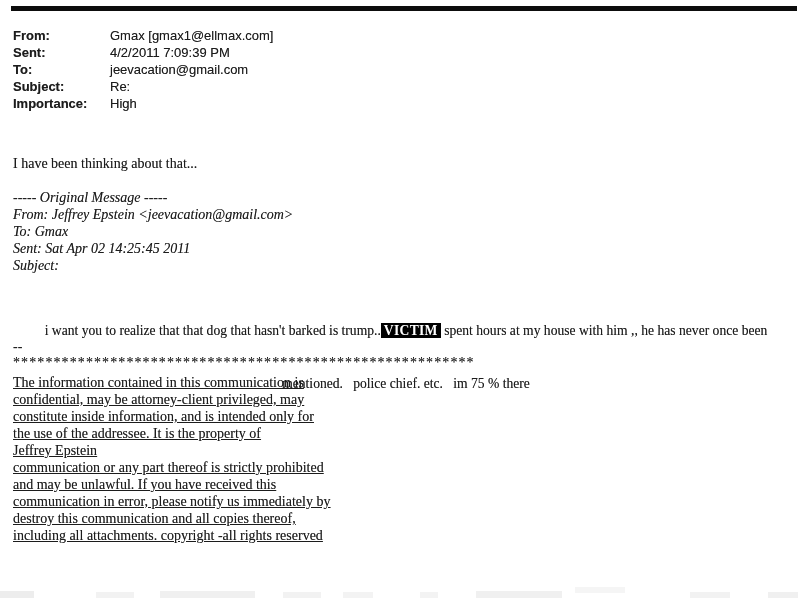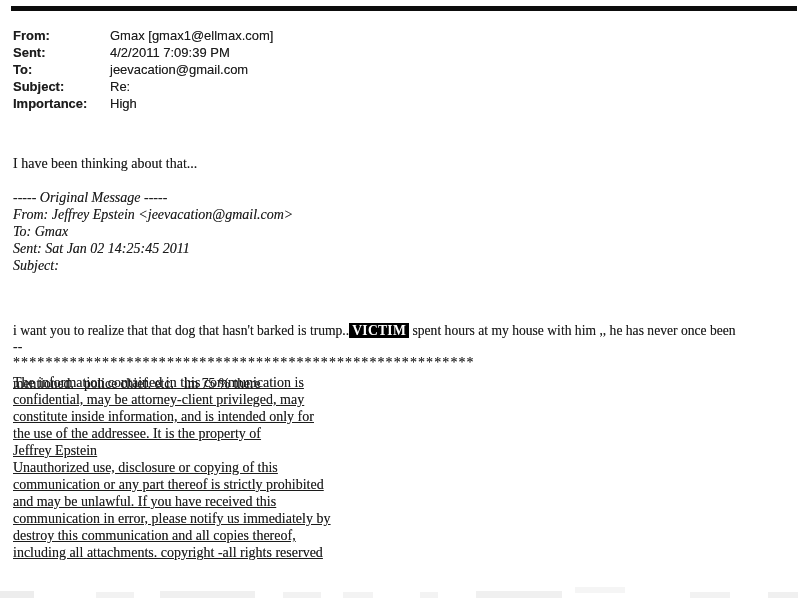--- a/index.html
+++ b/index.html
@@ -36,20 +36,21 @@
 
   .orig-block {
     position: absolute; top: 189px; left: 13px;
     font-size: 14px; line-height: 17px; font-style: italic;
   }
 
   .quote {
     position: absolute; top: 287px; left: 13px; width: 786px;
     font-size: 13.6px; line-height: 17.5px;
     white-space: pre-wrap;
+    text-align: center;
   }
   .redaction {
     background: #000000; color: #ffffff;
     font-weight: bold; padding: 0 3px;
     letter-spacing: 0.3px;
   }
 
   .sig-dashes {
     position: absolute; top: 338px; left: 13px;
     font-size: 14px; line-height: 17px;
@@ -96,40 +97,39 @@
       <span class="hvalue">High</span>
     </div>
   </div>
 
   <div class="body-intro scan">I have been thinking about that...</div>
 
   <div class="orig-block scan">
     <div>----- Original Message -----</div>
     <div>From: Jeffrey Epstein &lt;jeevacation@gmail.com&gt;</div>
     <div>To: Gmax</div>
-    <div>Sent: Sat Jan 02 14:25:45 2011</div>
+    <div>Sent: Sat Apr 02 14:25:45 2011</div>
     <div>Subject:</div>
   </div>
 
   <div class="quote scan">
     <div><span>i want you to realize that that dog that hasn't barked is trump..</span><span class="redaction">VICTIM</span><span> spent hours at my house with him ,, he has never once been</span></div>
     <div>mentioned.   police chief. etc.   im 75 % there</div>
   </div>
 
   <div class="sig-dashes scan">--</div>
 
   <div class="asterisk-divider scan">*********************************************************</div>
 
   <div class="disclaimer scan">
     <div>The information contained in this communication is</div>
     <div>confidential, may be attorney-client privileged, may</div>
     <div>constitute inside information, and is intended only for</div>
     <div>the use of the addressee. It is the property of</div>
     <div>Jeffrey Epstein</div>
-    <div>Unauthorized use, disclosure or copying of this</div>
     <div>communication or any part thereof is strictly prohibited</div>
     <div>and may be unlawful. If you have received this</div>
     <div>communication in error, please notify us immediately by</div>
     <div>destroy this communication and all copies thereof,</div>
     <div>including all attachments. copyright -all rights reserved</div>
   </div>
 
   <div>
     <div class="artifact" style="left:0px;   top:591px; width:34px; height:7px; background:#ededed;"></div>
     <div class="artifact" style="left:96px;  top:592px; width:38px; height:6px; background:#f2f2f2;"></div>

